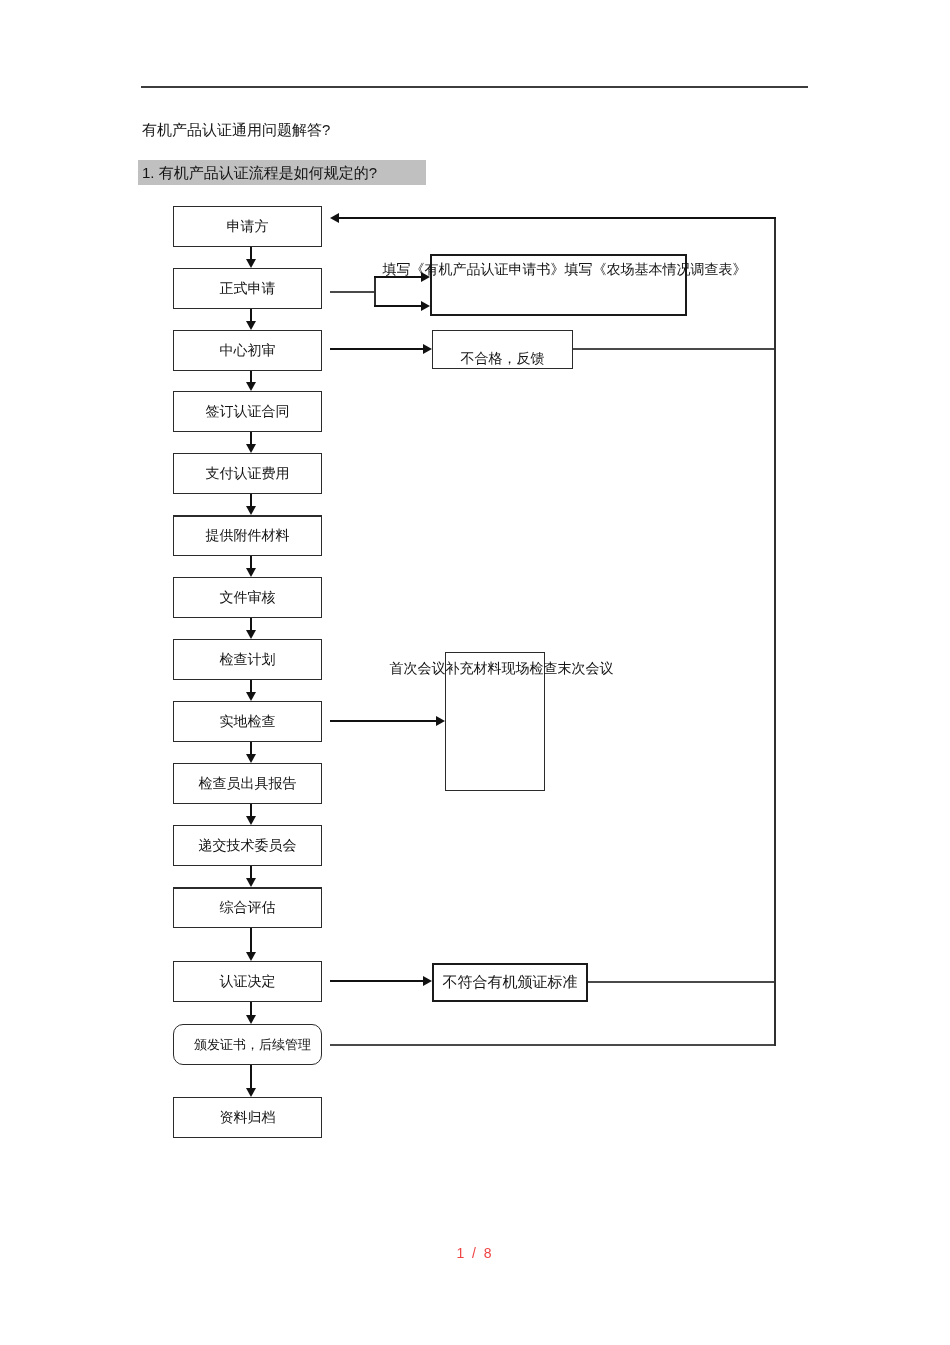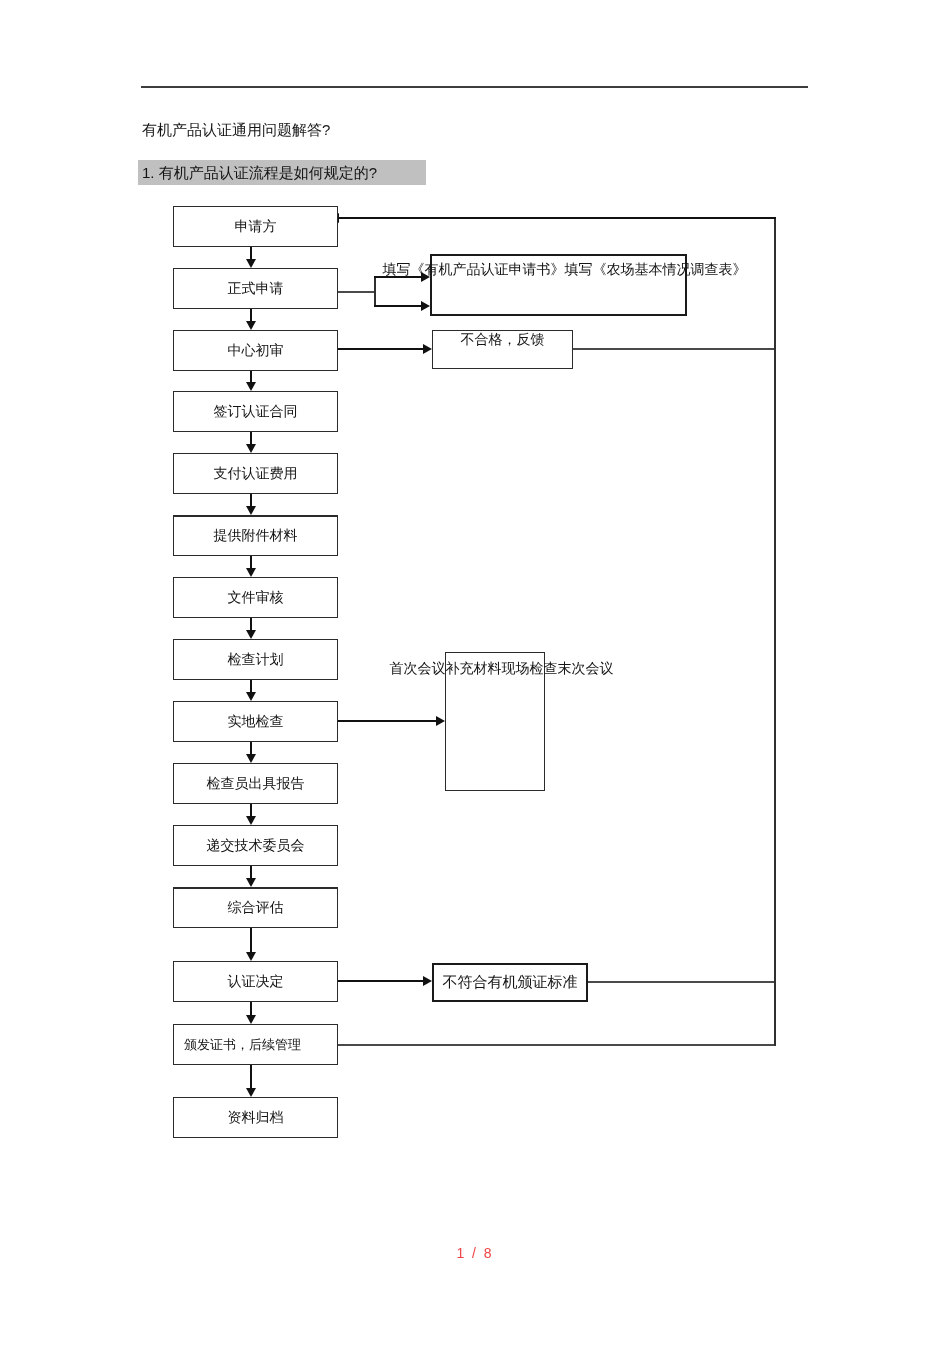--- a/index.html
+++ b/index.html
@@ -15,27 +15,27 @@
   .doc-title{position:absolute;left:142px;top:121px;font-size:15px;color:#161616;white-space:nowrap;}
   .section-heading{
     position:absolute;left:138px;top:160px;
     background:#c0c0c0;color:#141414;
     font-size:15px;line-height:25px;height:25px;
     padding:0 10px 0 4px;white-space:nowrap;min-width:274px;
   }
   
   .fbox{
     position:absolute;box-sizing:border-box;
-    width:165px;height:41px;left:173px;
+    width:149px;height:41px;left:173px;
     background:#ffffff;border:1.6px solid #2b2b2b;
     display:flex;align-items:center;justify-content:center;
     font-size:14px;color:#141414;white-space:nowrap;z-index:2;
   }
   .fbox.thick-top{border-top-width:2.6px;}
-  .fbox.left-text{justify-content:flex-start;padding-left:10px;font-size:13px;}
+  .fbox.left-text{justify-content:flex-start;padding-left:20px;font-size:13px;border-radius:10px;}
   .sbox{
     position:absolute;box-sizing:border-box;
     background:#ffffff;border:1.6px solid #2b2b2b;
     color:#141414;z-index:2;
   }
   .sbox.thick{border-width:2.2px;border-color:#1a1a1a;}
   
   .vline{position:absolute;width:2px;background:#303030;z-index:1;}
   .hline{position:absolute;height:2px;background:#303030;z-index:1;}
   .hline.thin{height:1.5px;background:#4a4a4a;}
@@ -55,21 +55,21 @@
   .arrow-left::before{
     content:"";position:absolute;left:-9px;top:-4px;
     border-top:5px solid transparent;border-bottom:5px solid transparent;
     border-right:9px solid #111;
   }
   
   .note-lines{display:flex;justify-content:center;height:100%;}
   .note-lines .ln{white-space:nowrap;}
   .form-note{left:430px;top:254px;width:257px;height:62px;padding-left:12px;font-size:14px;}
   .form-note .ln{line-height:27px;}
-  .fail-note{left:432px;top:330px;width:141px;height:39px;display:flex;align-items:flex-start;justify-content:center;font-size:14px;white-space:nowrap;}
+  .fail-note{left:432px;top:330px;width:141px;height:39px;display:flex;align-items:flex-end;justify-content:center;font-size:14px;white-space:nowrap;}
   .visit-note{left:445px;top:652px;width:100px;height:139px;padding-left:13px;font-size:14px;}
   .visit-note .ln{line-height:31px;}
   .std-note{left:432px;top:963px;width:156px;height:39px;display:flex;align-items:center;justify-content:center;font-size:15px;white-space:nowrap;}
   .page-number{
     position:absolute;left:0;top:1245px;width:950px;
     text-align:center;font-size:14px;color:#ef4444;letter-spacing:2px;
   }
 </style>
 </head>
 <body>

